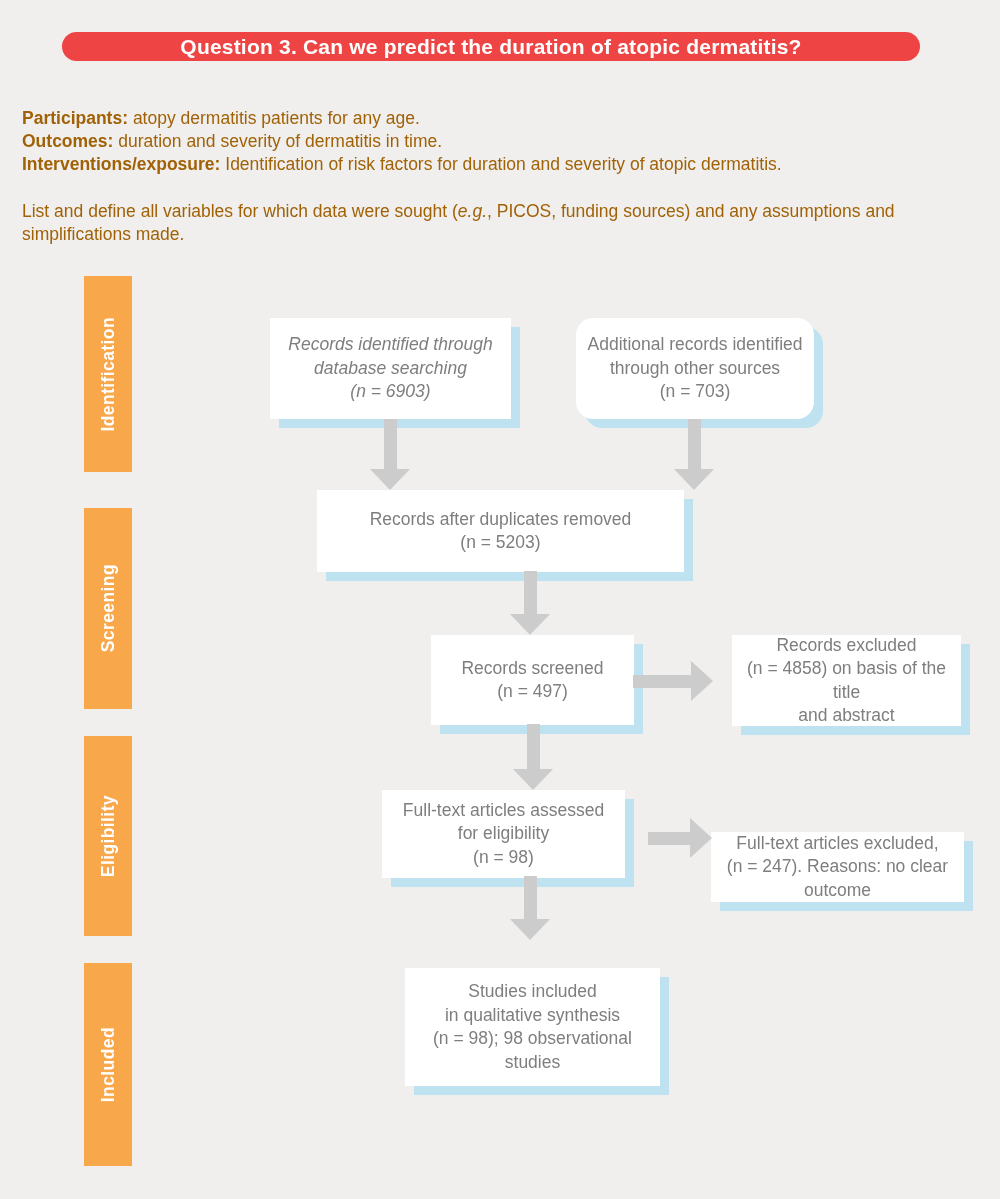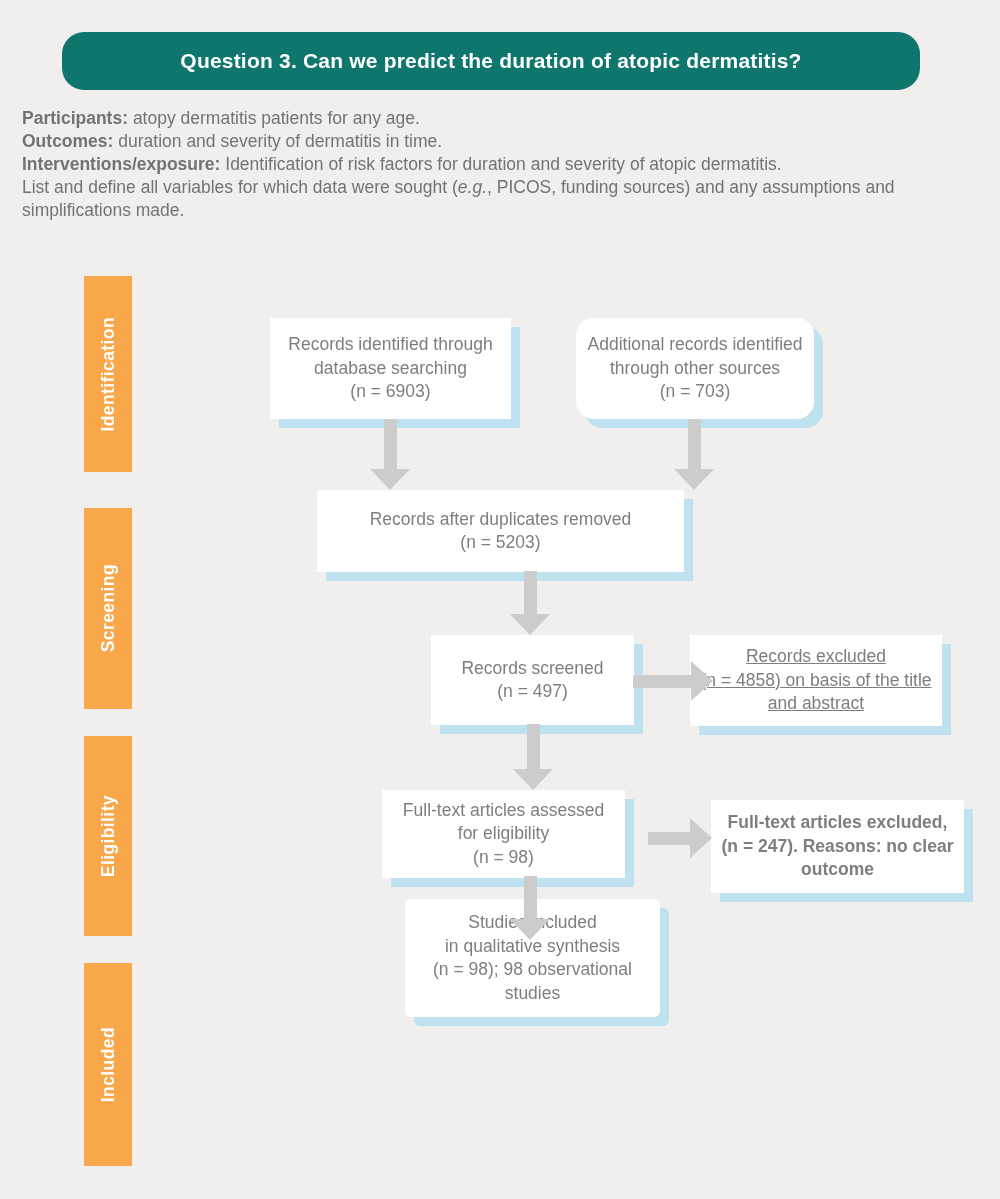--- a/index.html
+++ b/index.html
@@ -3,34 +3,34 @@
 <meta charset="utf-8">
 <style>
   html,body { margin:0; padding:0; background:#e7e6e4; }
   .page {
     position:relative; width:1000px; height:1199px;
     background:#F0EFED; overflow:hidden;
     font-family:"Liberation Sans", sans-serif;
   }
   
   .banner {
-    position:absolute; left:62px; top:32px; width:858px; height:58px;
-    background:#0f766e; border-radius:22px;
+    position:absolute; left:62px; top:32px; width:858px; height:29px;
+    background:#ef4444; border-radius:22px;
     display:flex; align-items:center; justify-content:center;
   }
   .banner .title {
     color:#ffffff; font-size:21px; font-weight:bold; letter-spacing:0.2px;
   }
   
   .intro {
     position:absolute; left:22px; top:107px; width:968px;
-    color:#737373; font-size:17.5px; line-height:23px;
+    color:#a16207; font-size:17.5px; line-height:23px;
   }
   .intro p { margin:0; }
-  .intro .note { }
+  .intro .note { margin-top:24px; }
   
   .stage {
     position:absolute; left:84px; width:48px; background:#F8A74A;
     display:flex; align-items:center; justify-content:center;
   }
   .stage .stage-label {
     writing-mode:vertical-rl; transform:rotate(180deg);
     color:#ffffff; font-weight:bold; font-size:17.5px;
     letter-spacing:0.4px; white-space:nowrap;
   }
@@ -81,40 +81,40 @@
   <div class="stage" style="top:508px;height:201px;">
     <span class="stage-label">Screening</span>
   </div>
   <div class="stage" style="top:736px;height:200px;">
     <span class="stage-label">Eligibility</span>
   </div>
   <div class="stage" style="top:963px;height:203px;">
     <span class="stage-label">Included</span>
   </div>
 
-  <div class="fbox" style="left:270px;top:318px;width:241px;height:101px;">Records identified through
+  <div class="fbox" style="left:270px;top:318px;width:241px;height:101px;font-style:italic;">Records identified through
 database searching
 (n = 6903)</div>
   <div class="fbox" style="left:576px;top:318px;width:238px;height:101px;border-radius:17px;">Additional records identified
 through other sources
 (n = 703)</div>
   <div class="fbox" style="left:317px;top:490px;width:367px;height:82px;">Records after duplicates removed
 (n = 5203)</div>
   <div class="fbox" style="left:431px;top:635px;width:203px;height:90px;">Records screened
 (n = 497)</div>
-  <div class="fbox" style="left:690px;top:635px;width:252px;height:91px;text-decoration:underline;">Records excluded
+  <div class="fbox" style="left:732px;top:635px;width:229px;height:91px;">Records excluded
 (n = 4858) on basis of the title
 and abstract</div>
   <div class="fbox" style="left:382px;top:790px;width:243px;height:88px;">Full-text articles assessed
 for eligibility
 (n = 98)</div>
-  <div class="fbox" style="left:711px;top:800px;width:253px;height:93px;font-weight:bold;">Full-text articles excluded,
+  <div class="fbox" style="left:711px;top:832px;width:253px;height:70px;">Full-text articles excluded,
 (n = 247). Reasons: no clear
 outcome</div>
-  <div class="fbox" style="left:405px;top:899px;width:255px;height:118px;border-radius:6px;">Studies included
+  <div class="fbox" style="left:405px;top:968px;width:255px;height:118px;">Studies included
 in qualitative synthesis
 (n = 98); 98 observational
 studies</div>
 
   <div class="arrow-v" style="left:370px;top:419px;height:71px;">
       <div class="shaft"></div>
       <div class="head"></div>
     </div>
   <div class="arrow-v" style="left:674px;top:419px;height:71px;">
       <div class="shaft"></div>

